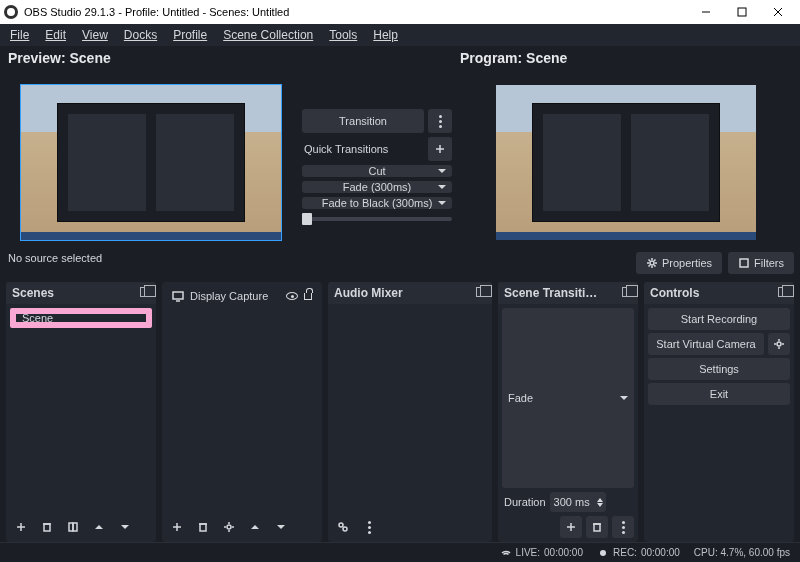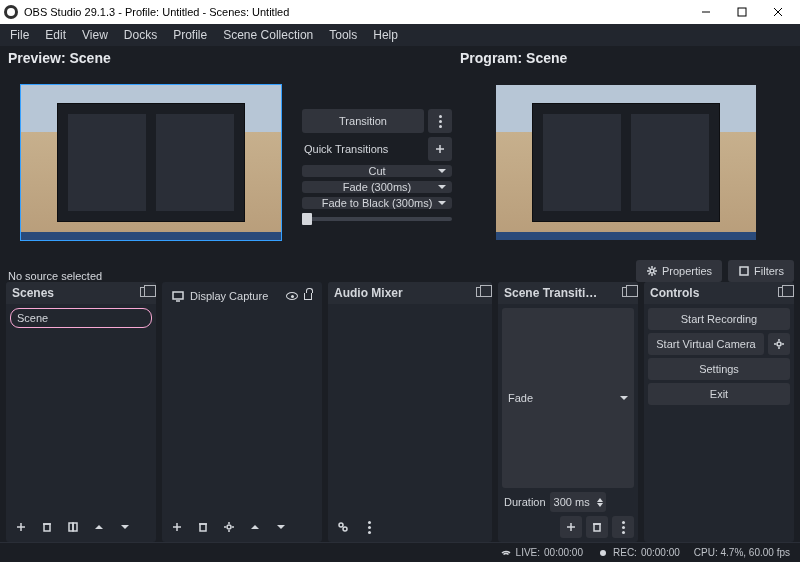--- a/index.html
+++ b/index.html
@@ -4,21 +4,21 @@
 <style>
 * { margin: 0; padding: 0; box-sizing: border-box; font-family: "Segoe UI", Arial, sans-serif; }
 body { width: 800px; height: 562px; background: #1b1e24; color: #d4d7dc; font-size: 11px; overflow: hidden; display: flex; flex-direction: column; }
 .titlebar { height: 22px; background: #fff; color: #000; display: flex; align-items: center; padding: 12px 4px; }
 .titlebar .logo { width: 14px; height: 14px; border-radius: 50%; background: #303030; margin-right: 6px; display: flex; align-items: center; justify-content: center; }
 .titlebar .logo::after { content: ""; width: 8px; height: 8px; border-radius: 50%; background: #fff; }
 .titlebar-title { font-size: 11px; }
 .winbtns { margin-left: auto; display: flex; }
 .winbtn { width: 36px; height: 22px; display: flex; align-items: center; justify-content: center; cursor: default; }
 .winbtn svg { width: 10px; height: 10px; stroke: #000; stroke-width: 1; fill: none; }
-.menubar { height: 22px; background: #22262e; display: flex; align-items: center; padding: 0 2px; }
+.menubar { height: 22px; background: #22262e; display: flex; align-items: center; padding: 0 2px; text-decoration: underline; }
 .menu-item { padding: 3px 8px; font-size: 12px; color: #d4d7dc; }
 .preview-row { display: flex; padding: 0 6px; gap: 6px; flex: 0 0 auto; align-items: center; }
 .preview-col { width: 290px; display: flex; flex-direction: column; }
 .preview-heading { font-size: 14px; font-weight: 600; padding: 4px 2px; color: #e6e8ec; }
 .preview-area { height: 170px; display: flex; align-items: flex-end; }
 .preview-canvas { position: relative; height: 155px; width: 260px; margin: 0 auto; background: linear-gradient(#b7c6d6 0%, #b7c6d6 30%, #c7b08d 30%, #b89d7a 100%); }
 .preview-canvas.sel { outline: 1px solid #35a0ff; }
 .fake-window { position: absolute; top: 18px; left: 36px; right: 36px; bottom: 18px; background: #1b1e24; border: 1px solid #0d0e11; padding: 10px; display: flex; gap: 10px; }
 .fake-pane { flex: 1; background: #2a2e37; }
 .taskbar { position: absolute; left: 0; right: 0; bottom: 0; height: 8px; background: #2a4a7a; }
@@ -27,32 +27,32 @@
 .btn-row { display: flex; gap: 4px; }
 .btn.small { width: 24px; flex: none; }
 .btn.grow { flex: 1; }
 .qt-label { font-size: 11px; padding: 4px 2px; color: #d4d7dc; }
 .qt-row { display: flex; gap: 4px; align-items: center; }
 .dropdown { background: #31343c; flex: 1; height: 24px; border-radius: 3px; display: flex; align-items: center; justify-content: center; position: relative; font-size: 11px; }
 .dropdown .chev { position: absolute; right: 6px; }
 .slider-row { display: flex; align-items: center; gap: 4px; padding: 4px 0; }
 .slider-track { flex: 1; height: 4px; background: #3d414b; border-radius: 2px; position: relative; }
 .slider-thumb { position: absolute; left: 0; top: -4px; width: 10px; height: 12px; background: #d4d7dc; border-radius: 1px; }
-.mid-toolbar { height: 30px; display: flex; align-items: flex-end; padding: 0 6px; gap: 6px; margin-top: 12px; }
+.mid-toolbar { height: 30px; display: flex; align-items: flex-start; padding: 0 6px; gap: 6px; margin-top: 12px; }
 .mid-toolbar .info { font-size: 11px; color: #d4d7dc; margin-right: auto; padding-left: 2px; }
 .toolbtn { background: #31343c; height: 22px; padding: 0 10px; display: flex; align-items: center; gap: 4px; border-radius: 3px; font-size: 11px; }
 .docks { display: flex; gap: 6px; padding: 0 6px; flex: 1 1 auto; min-height: 0; }
 .dock { background: #22262e; border-radius: 3px; display: flex; flex-direction: column; overflow: hidden; }
 .dock-header { height: 22px; display: flex; align-items: center; padding: 0 6px; font-size: 12px; font-weight: 600; background: #282c34; }
 .dock-header .pop { margin-left: auto; opacity: .8; }
 .dock-body { flex: 1; padding: 4px; display: flex; flex-direction: column; gap: 4px; }
 .dock-footer { display: flex; gap: 4px; padding: 4px; align-items: center; }
 .iconbtn { width: 22px; height: 22px; background: transparent; display: flex; align-items: center; justify-content: center; border-radius: 3px; }
 .list-item { height: 20px; display: flex; align-items: center; padding: 0 6px; font-size: 11px; gap: 6px; }
-.list-item.selected { border: 1px solid #f9a8d4; border-radius: 9px; }
+.list-item.selected { border: 6px solid #f9a8d4; border-radius: 2px; }
 .controls-btn { background: #31343c; height: 22px; border-radius: 3px; display: flex; align-items: center; justify-content: center; font-size: 11px; }
 .controls-btn.active { background: #3b6fd6; color: #fff; }
 .controls-row { display: flex; gap: 4px; }
 .controls-row .controls-btn.grow { flex: 1; }
 .controls-row .gearbtn { width: 22px; background: #31343c; border-radius: 3px; display: flex; align-items: center; justify-content: center; }
 .statusbar { height: 20px; background: #1b1e24; display: flex; align-items: center; justify-content: flex-end; gap: 14px; padding: 0 10px; font-size: 10px; color: #bfc3c9; border-top: 1px solid #2a2e37; }
 .statusbar .group { display: flex; align-items: center; gap: 4px; }
 svg.ic { width: 12px; height: 12px; stroke: #d4d7dc; stroke-width: 1.5; fill: none; }
 svg.ic.f { fill: #d4d7dc; stroke: none; }
 .chev { width: 0; height: 0; border-left: 4px solid transparent; border-right: 4px solid transparent; border-top: 4px solid #d4d7dc; display: inline-block; }

